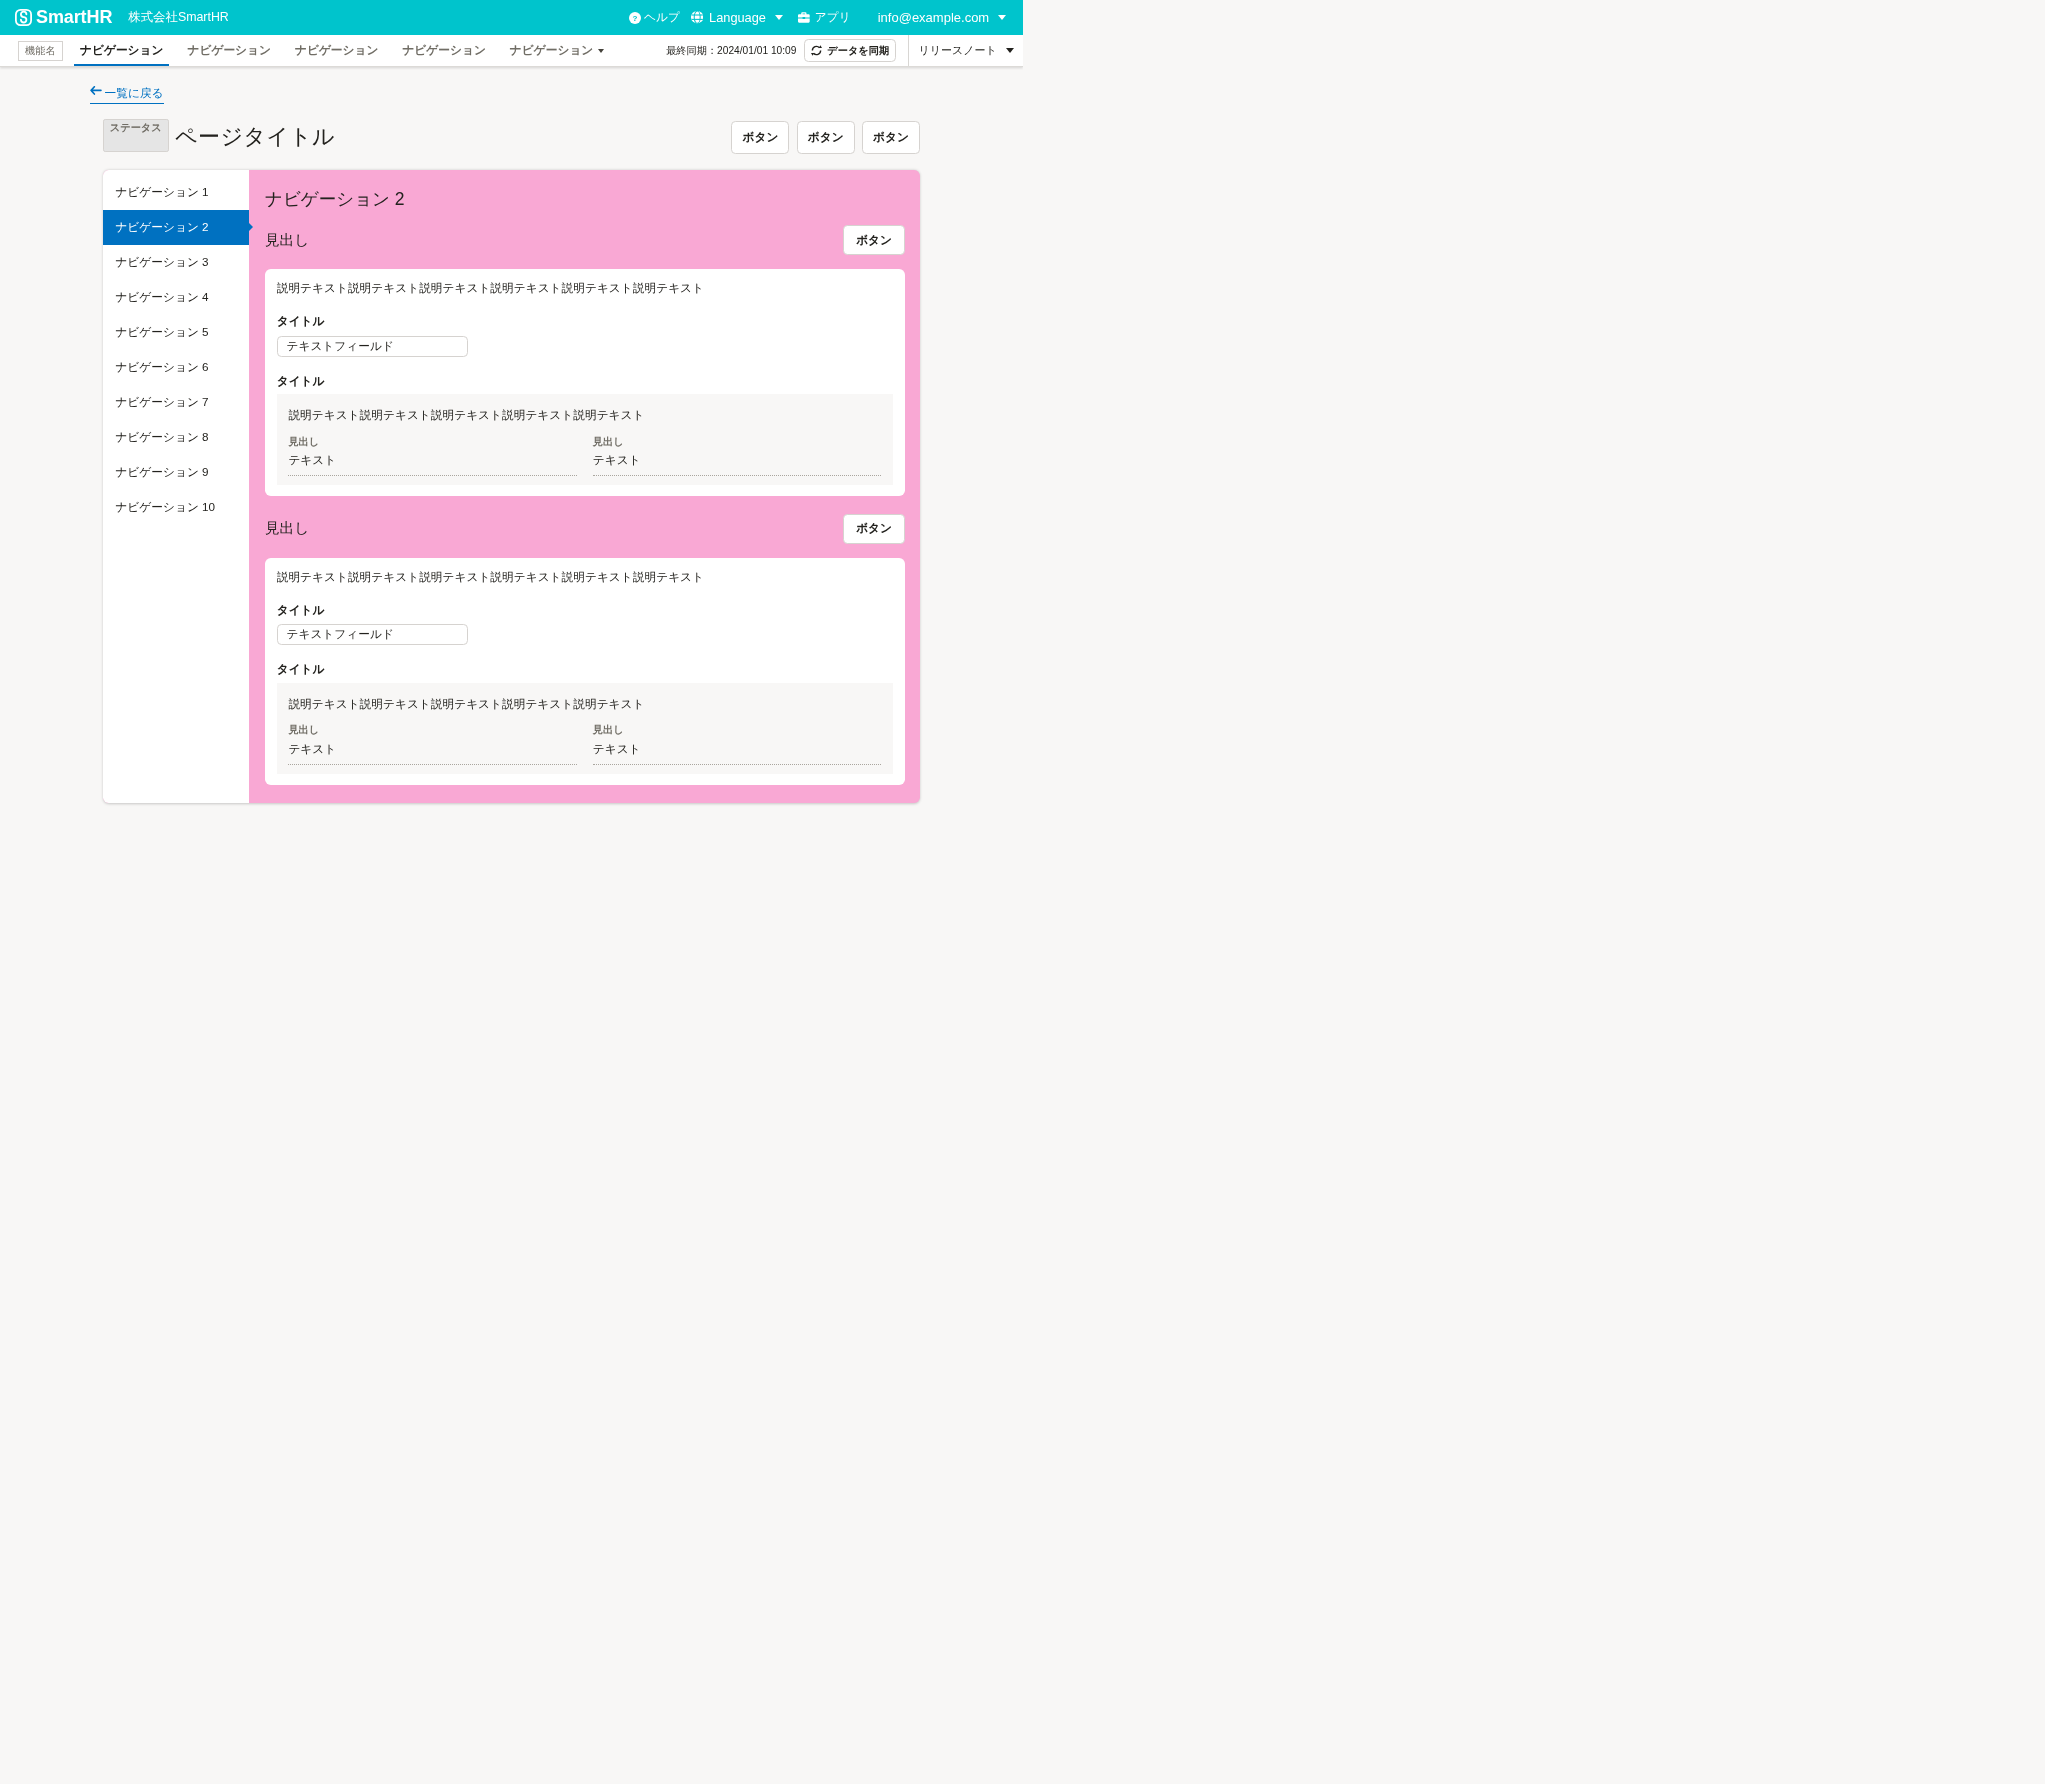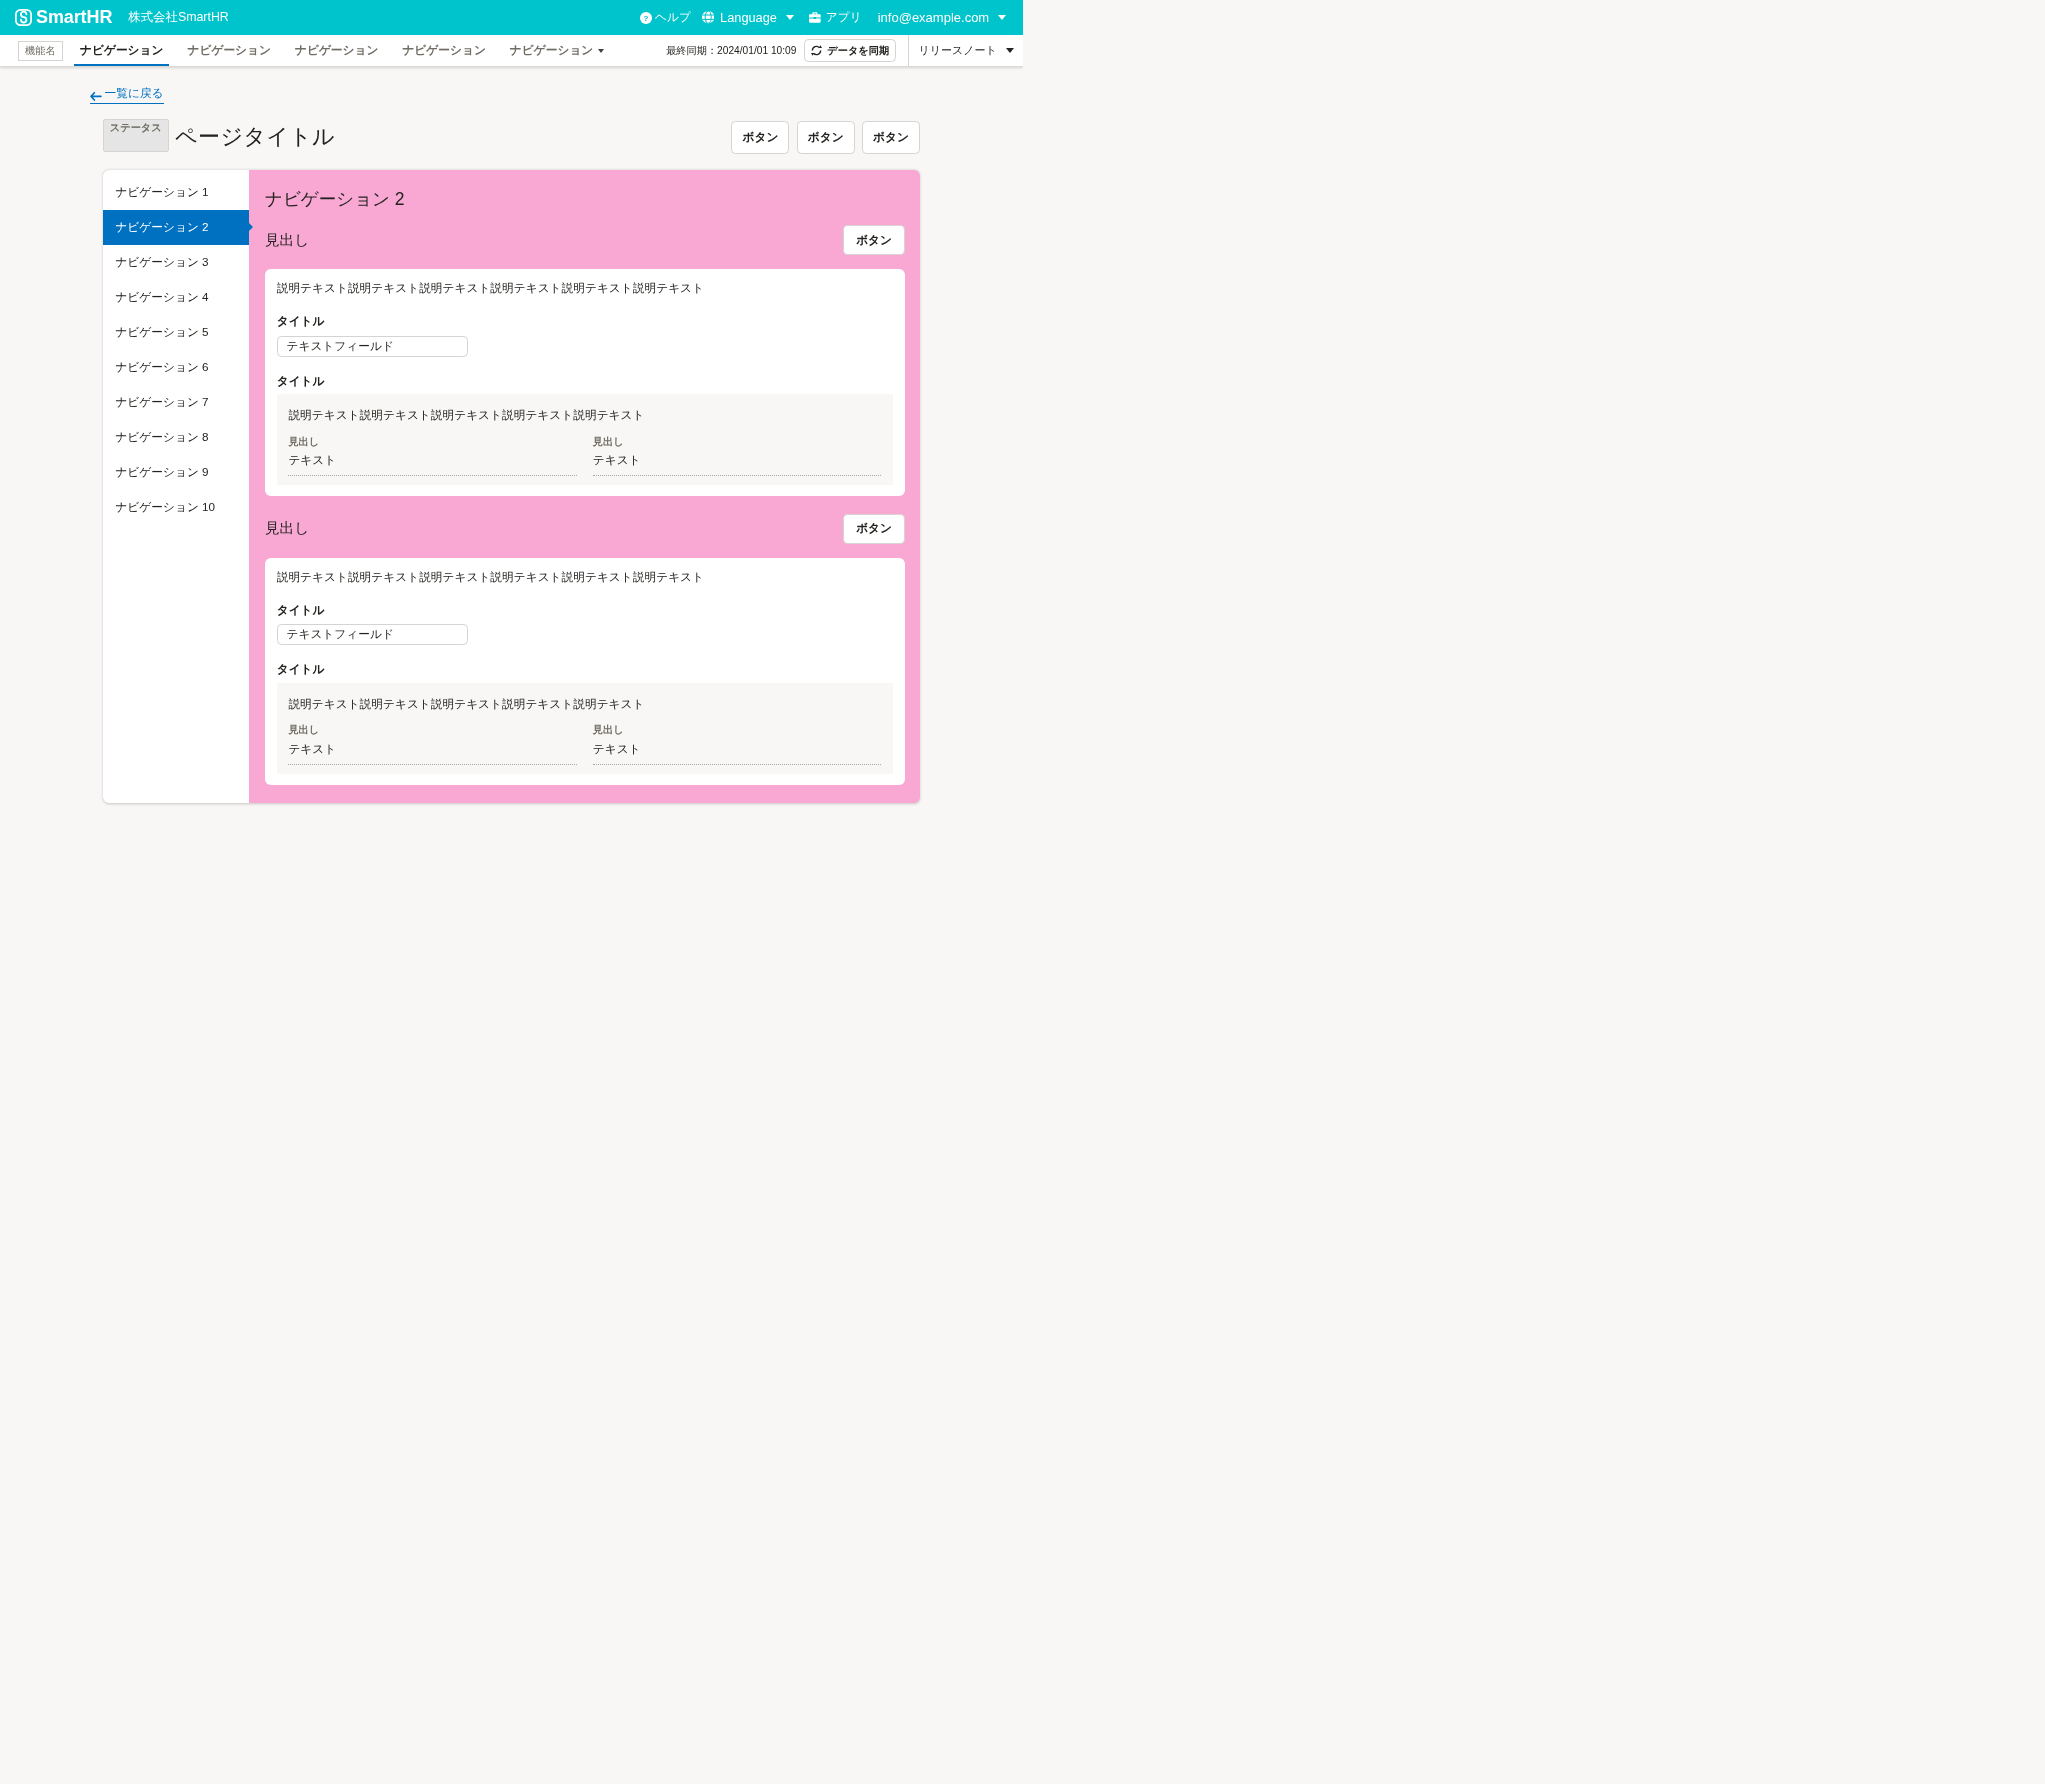--- a/index.html
+++ b/index.html
@@ -6,21 +6,21 @@
 *{box-sizing:border-box;margin:0;padding:0}
 html,body{width:1023px}
 body{font-family:"Liberation Sans",sans-serif;background:#f8f7f6;color:#23221e;font-size:11.7px}
 
 .gh{height:35px;background:#00c4cc;display:flex;align-items:center;padding:0 17px 0 14.6px;color:#fff}
 .gh .logo{display:flex;align-items:center}
 .gh .logoname{font-size:18px;font-weight:bold;letter-spacing:-0.1px;margin-left:4.4px}
 .gh .tenant{font-size:12.4px;margin-left:16px;font-weight:400}
 .gh .sp{flex:1}
 .ghitem{display:flex;align-items:center;font-size:11.7px;margin-left:11px;white-space:nowrap}
-.ghitem.g2{margin-left:15.3px}.ghitem.g3{margin-left:16px}
+.ghitem.g2{margin-left:15.3px}.ghitem.g3{margin-left:27px}
 .ghitem.lang{font-size:12.8px}.ghitem.mail{font-size:13px}
 .ghitem svg{margin-right:5.8px}
 .caretw{width:0;height:0;border-left:4px solid transparent;border-right:4px solid transparent;border-top:5.1px solid #fff;margin-left:8.8px}
 
 .appbar{height:32px;background:#fff;display:flex;align-items:stretch;border-bottom:0.7px solid #dcdad7;box-shadow:0 1.5px 2.2px rgba(0,0,0,.12);position:relative}
 .chipapp{align-self:center;margin-left:17.5px;border:0.7px solid #d6d3d0;color:#706d65;font-weight:normal;font-size:10.2px;padding:0 6.6px;line-height:18px;height:20px;white-space:nowrap}
 .tabs{display:flex;align-items:stretch;margin-left:11px}
 .tab{display:flex;align-items:center;padding:0 5.8px;margin-left:12.4px;font-size:11.7px;font-weight:bold;color:#706d65;position:relative;white-space:nowrap}
 .tab:first-child{margin-left:0}
 .tab.on{color:#23221e}
@@ -29,21 +29,21 @@
 .caretd{width:0;height:0;border-left:4px solid transparent;border-right:4px solid transparent;border-top:5.1px solid #23221e;display:inline-block}
 .appbar .sp{flex:1}
 .sync{display:flex;align-items:center;font-size:10.2px;color:#23221e}
 .syncbtn{display:flex;align-items:center;margin-left:8px;border:0.7px solid #d6d3d0;border-radius:4.4px;background:#fff;height:22.6px;padding:0 5.8px;font-weight:bold;font-size:10.2px}
 .syncbtn svg{margin-right:5.1px}
 .vdiv{width:0.7px;background:#d8d6d3;margin-left:12.4px}
 .release{display:flex;align-items:center;justify-content:center;width:114px;font-size:11px}
 .release .caretd{margin-left:8.8px;border-top-width:5.1px}
 
 .wrap{width:817px;margin:0 auto}
-.back{display:inline-flex;align-items:flex-end;color:#0071c1;font-size:11.7px;text-decoration:none;border-bottom:1.1px solid #0071c1;padding-bottom:1.5px;margin:19px 0 0 -13px;position:relative}
+.back{display:inline-flex;align-items:flex-start;color:#0071c1;font-size:11.7px;text-decoration:none;border-bottom:1.1px solid #0071c1;padding-bottom:1.5px;margin:19px 0 0 -13px;position:relative}
 .back svg{margin-right:2.9px}
 .titlerow{display:flex;align-items:center;margin-top:17px;height:33px}
 .chipst{border:0.7px solid #d6d3d0;background:#e5e5e5;color:#706d65;font-weight:bold;font-size:10.2px;padding:0 5.8px;line-height:15.3px;height:33px;border-radius:2.2px;white-space:nowrap;margin-top:-2.9px}
 h1{font-size:22px;font-weight:400;margin-left:6.6px;letter-spacing:0.4px}
 .titlerow .sp{flex:1}
 .pgbtn{display:inline-flex;align-items:center;justify-content:center;height:33px;width:58px;padding:0;background:#fff;border:0.7px solid #d6d3d0;border-radius:4.4px;font-weight:bold;font-size:11.7px;color:#23221e;margin-left:7.3px}
 .desc{margin-top:14.6px;font-size:11.7px;line-height:16px;color:#23221e;white-space:nowrap}
 
 .panel{display:flex;margin-top:16px;border-radius:5.8px;box-shadow:0 0.7px 2.9px rgba(0,0,0,.2);background:#f9a8d4;overflow:visible;margin-bottom:22px}
 .sidenav{width:146px;background:#fff;border-radius:5.8px 0 0 5.8px;padding-top:5.8px;flex:none}

